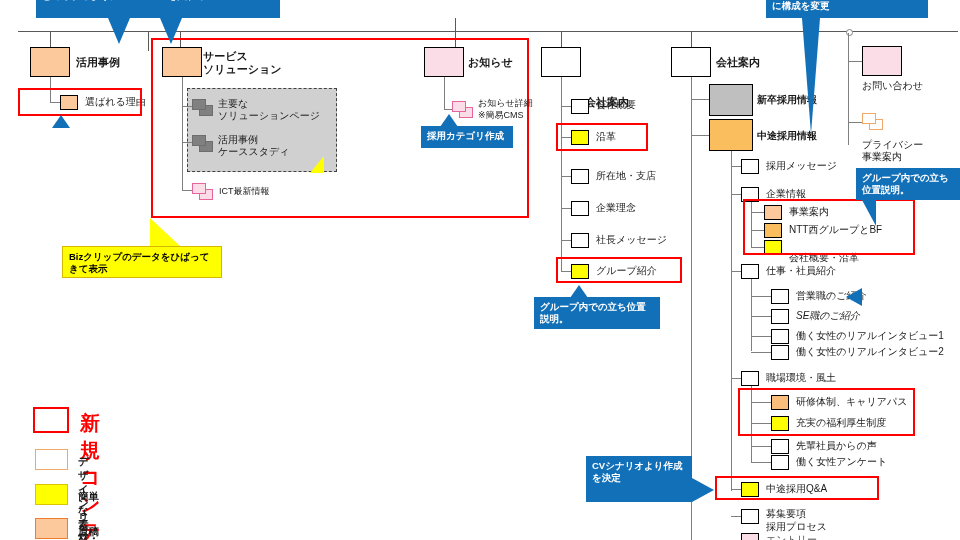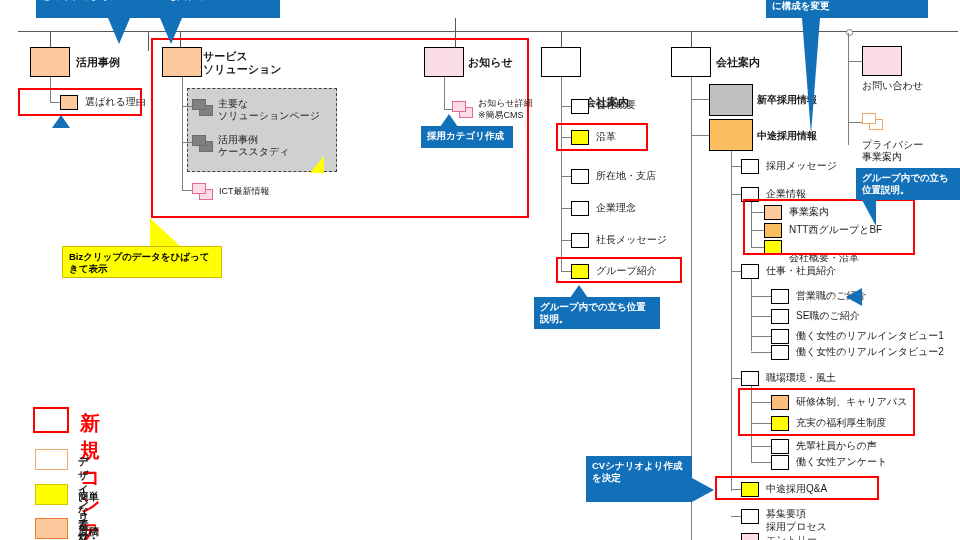--- a/index.html
+++ b/index.html
@@ -207,21 +207,21 @@
   <div class="box lvl2 c-white" style="left:741px;top:264px;"></div>
   <div class="lbl s10" style="left:766px;top:265px;">仕事・社員紹介</div>
   <div class="vline abs" style="left:751px;top:279px;height:72px;"></div>
 
   <div class="hline abs" style="left:751px;top:296px;width:20px;"></div>
   <div class="box lvl2 c-white" style="left:771px;top:289px;"></div>
   <div class="lbl s10" style="left:796px;top:290px;">営業職のご紹介</div>
 
   <div class="hline abs" style="left:751px;top:316px;width:20px;"></div>
   <div class="box lvl2 c-white" style="left:771px;top:309px;"></div>
-  <div class="lbl s10" style="left:796px;top:310px;">SE職のご紹介</div>
+  <div class="lbl s10" style="left:796px;top:310px;font-style:italic;">SE職のご紹介</div>
 
   <div class="hline abs" style="left:751px;top:336px;width:20px;"></div>
   <div class="box lvl2 c-white" style="left:771px;top:329px;"></div>
   <div class="lbl s10" style="left:796px;top:330px;">働く女性のリアルインタビュー1</div>
 
   <div class="hline abs" style="left:751px;top:352px;width:20px;"></div>
   <div class="box lvl2 c-white" style="left:771px;top:345px;"></div>
   <div class="lbl s10" style="left:796px;top:346px;">働く女性のリアルインタビュー2</div>
 
   <div class="hline abs" style="left:731px;top:378px;width:10px;"></div>

